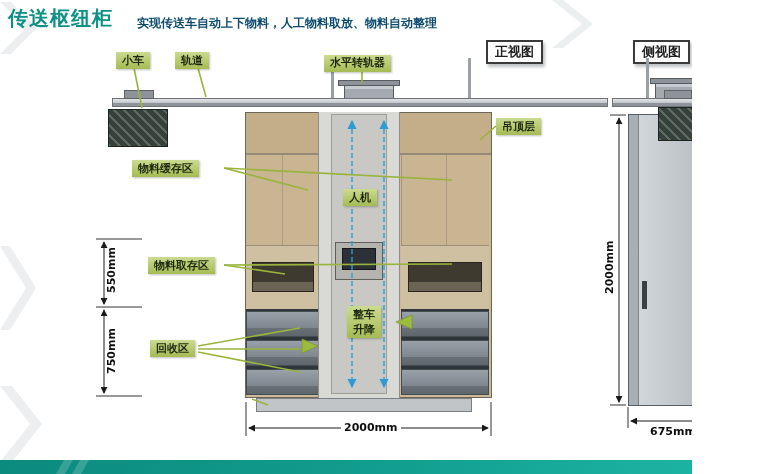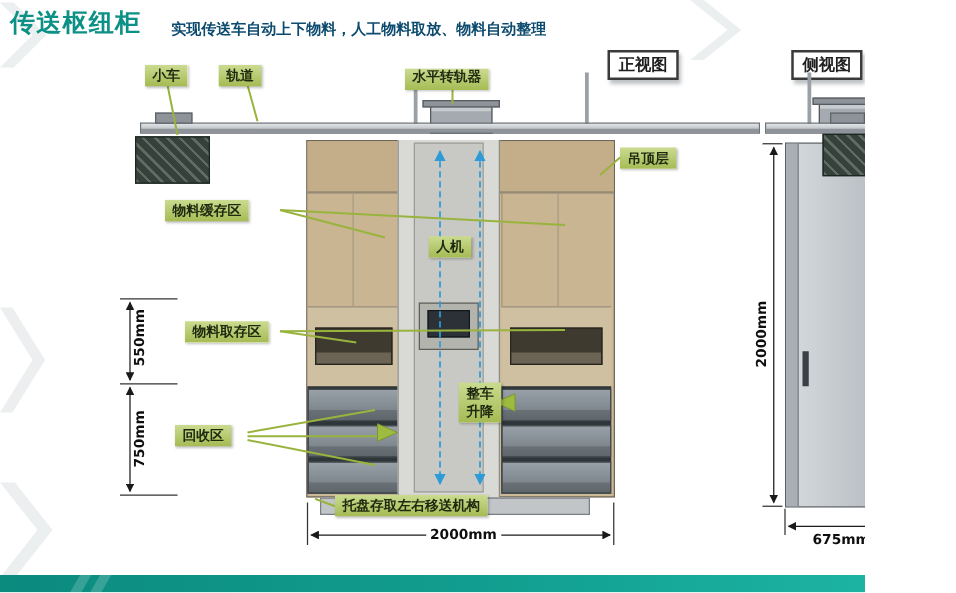--- a/index.html
+++ b/index.html
@@ -191,26 +191,25 @@
     </g>
   </svg>
 
   <div class="tag" style="left:116px; top:52px;">小车</div>
   <div class="tag" style="left:175px; top:52px;">轨道</div>
   <div class="tag" style="left:324px; top:55px;font-family:Liberation Mono, monospace;">水平转轨器</div>
   <div class="tag" style="left:496px; top:118px;">吊顶层</div>
   <div class="tag" style="left:132px; top:160px;">物料缓存区</div>
   <div class="tag" style="left:343px; top:189px;">人机</div>
   <div class="tag" style="left:148px; top:257px;">物料取存区</div>
-  <div class="tag center" style="left:347px; top:306px;margin-left:20px;">
+  <div class="tag center" style="left:347px; top:306px;">
     <span style="display:block;">整车</span>
     <span style="display:block;">升降</span>
   </div>
-  <div class="tag" style="left:140px; top:340px;">回收区</div>
-  <div class="tag" style="left:268px; top:396px;">托盘存取左右移送机构</div>
+  <div class="tag" style="left:150px; top:340px;">回收区</div>
 
   <div class="dim rot" style="left:105px; top:293px;">550mm</div>
   <div class="dim rot" style="left:105px; top:374px;">750mm</div>
   <div class="dim onwhite" style="left:341px; top:421px;">2000mm</div>
   <div class="dim rot" style="left:603px; top:294px;">2000mm</div>
   <div class="dim" style="left:650px; top:425px;">675mm</div>
 
   <div class="footer-bar">
     <div class="footer-stripe" style="left:60px;"></div>
     <div class="footer-stripe" style="left:76px;"></div>

